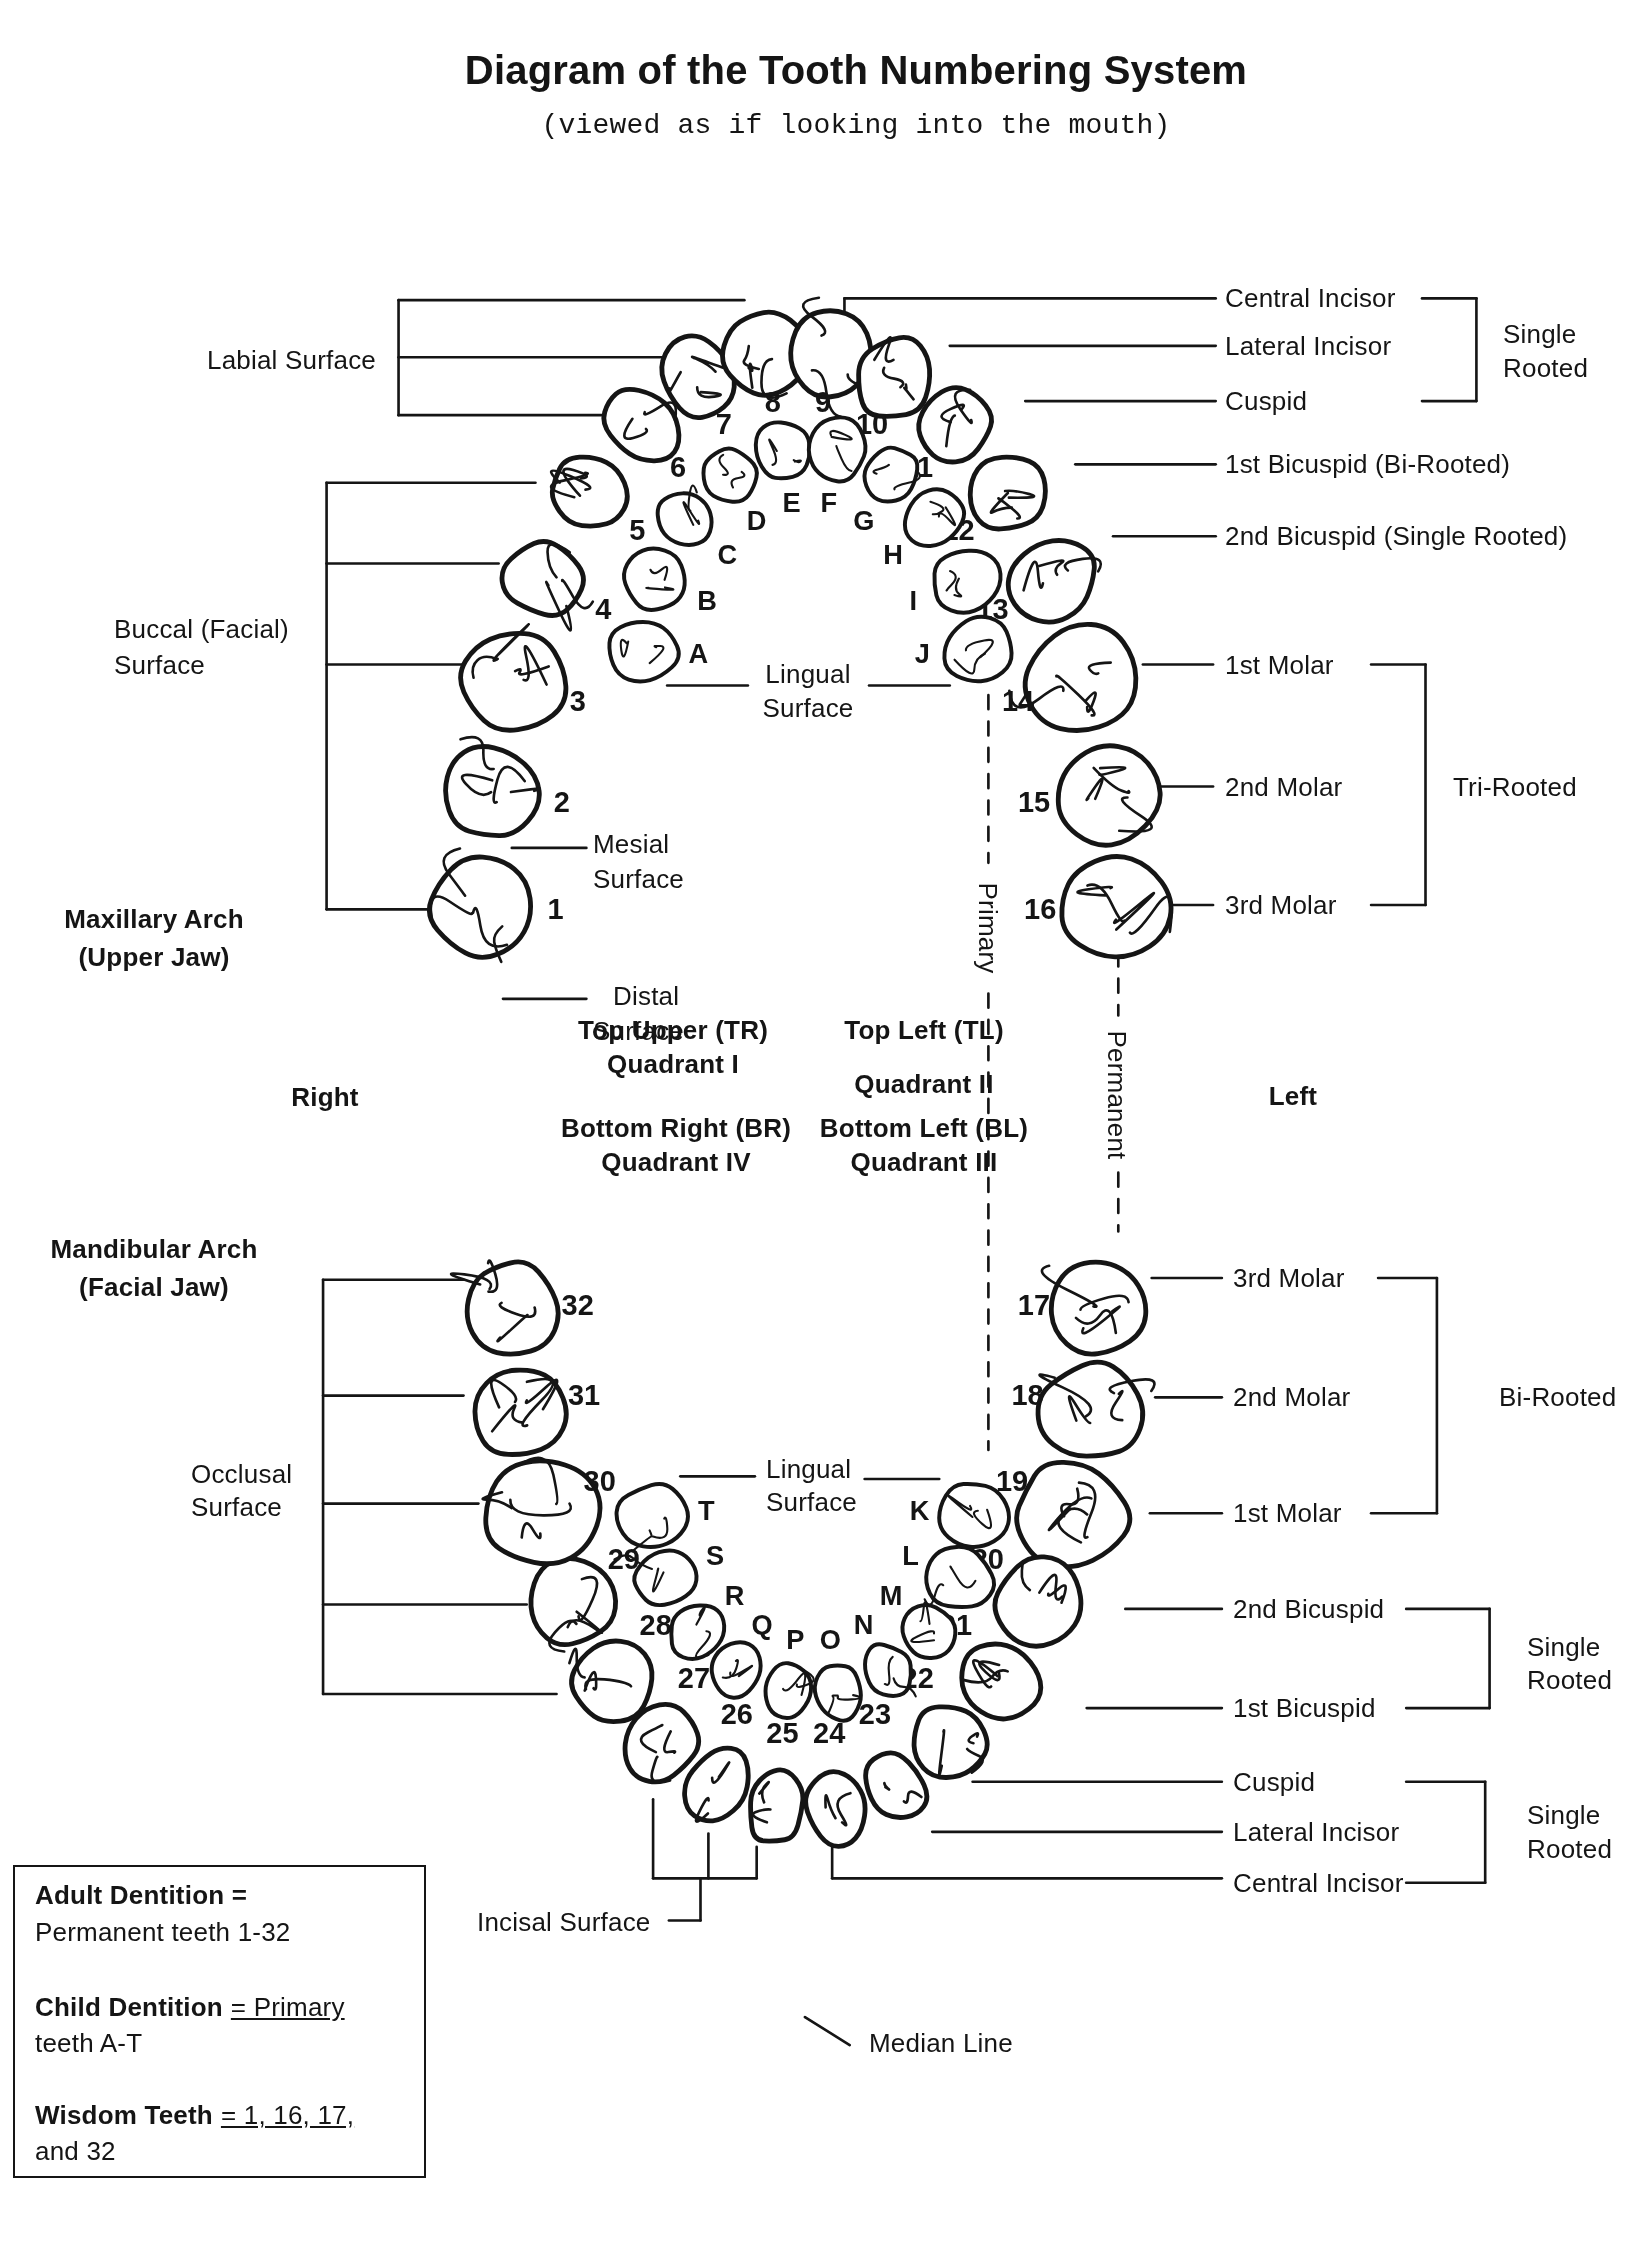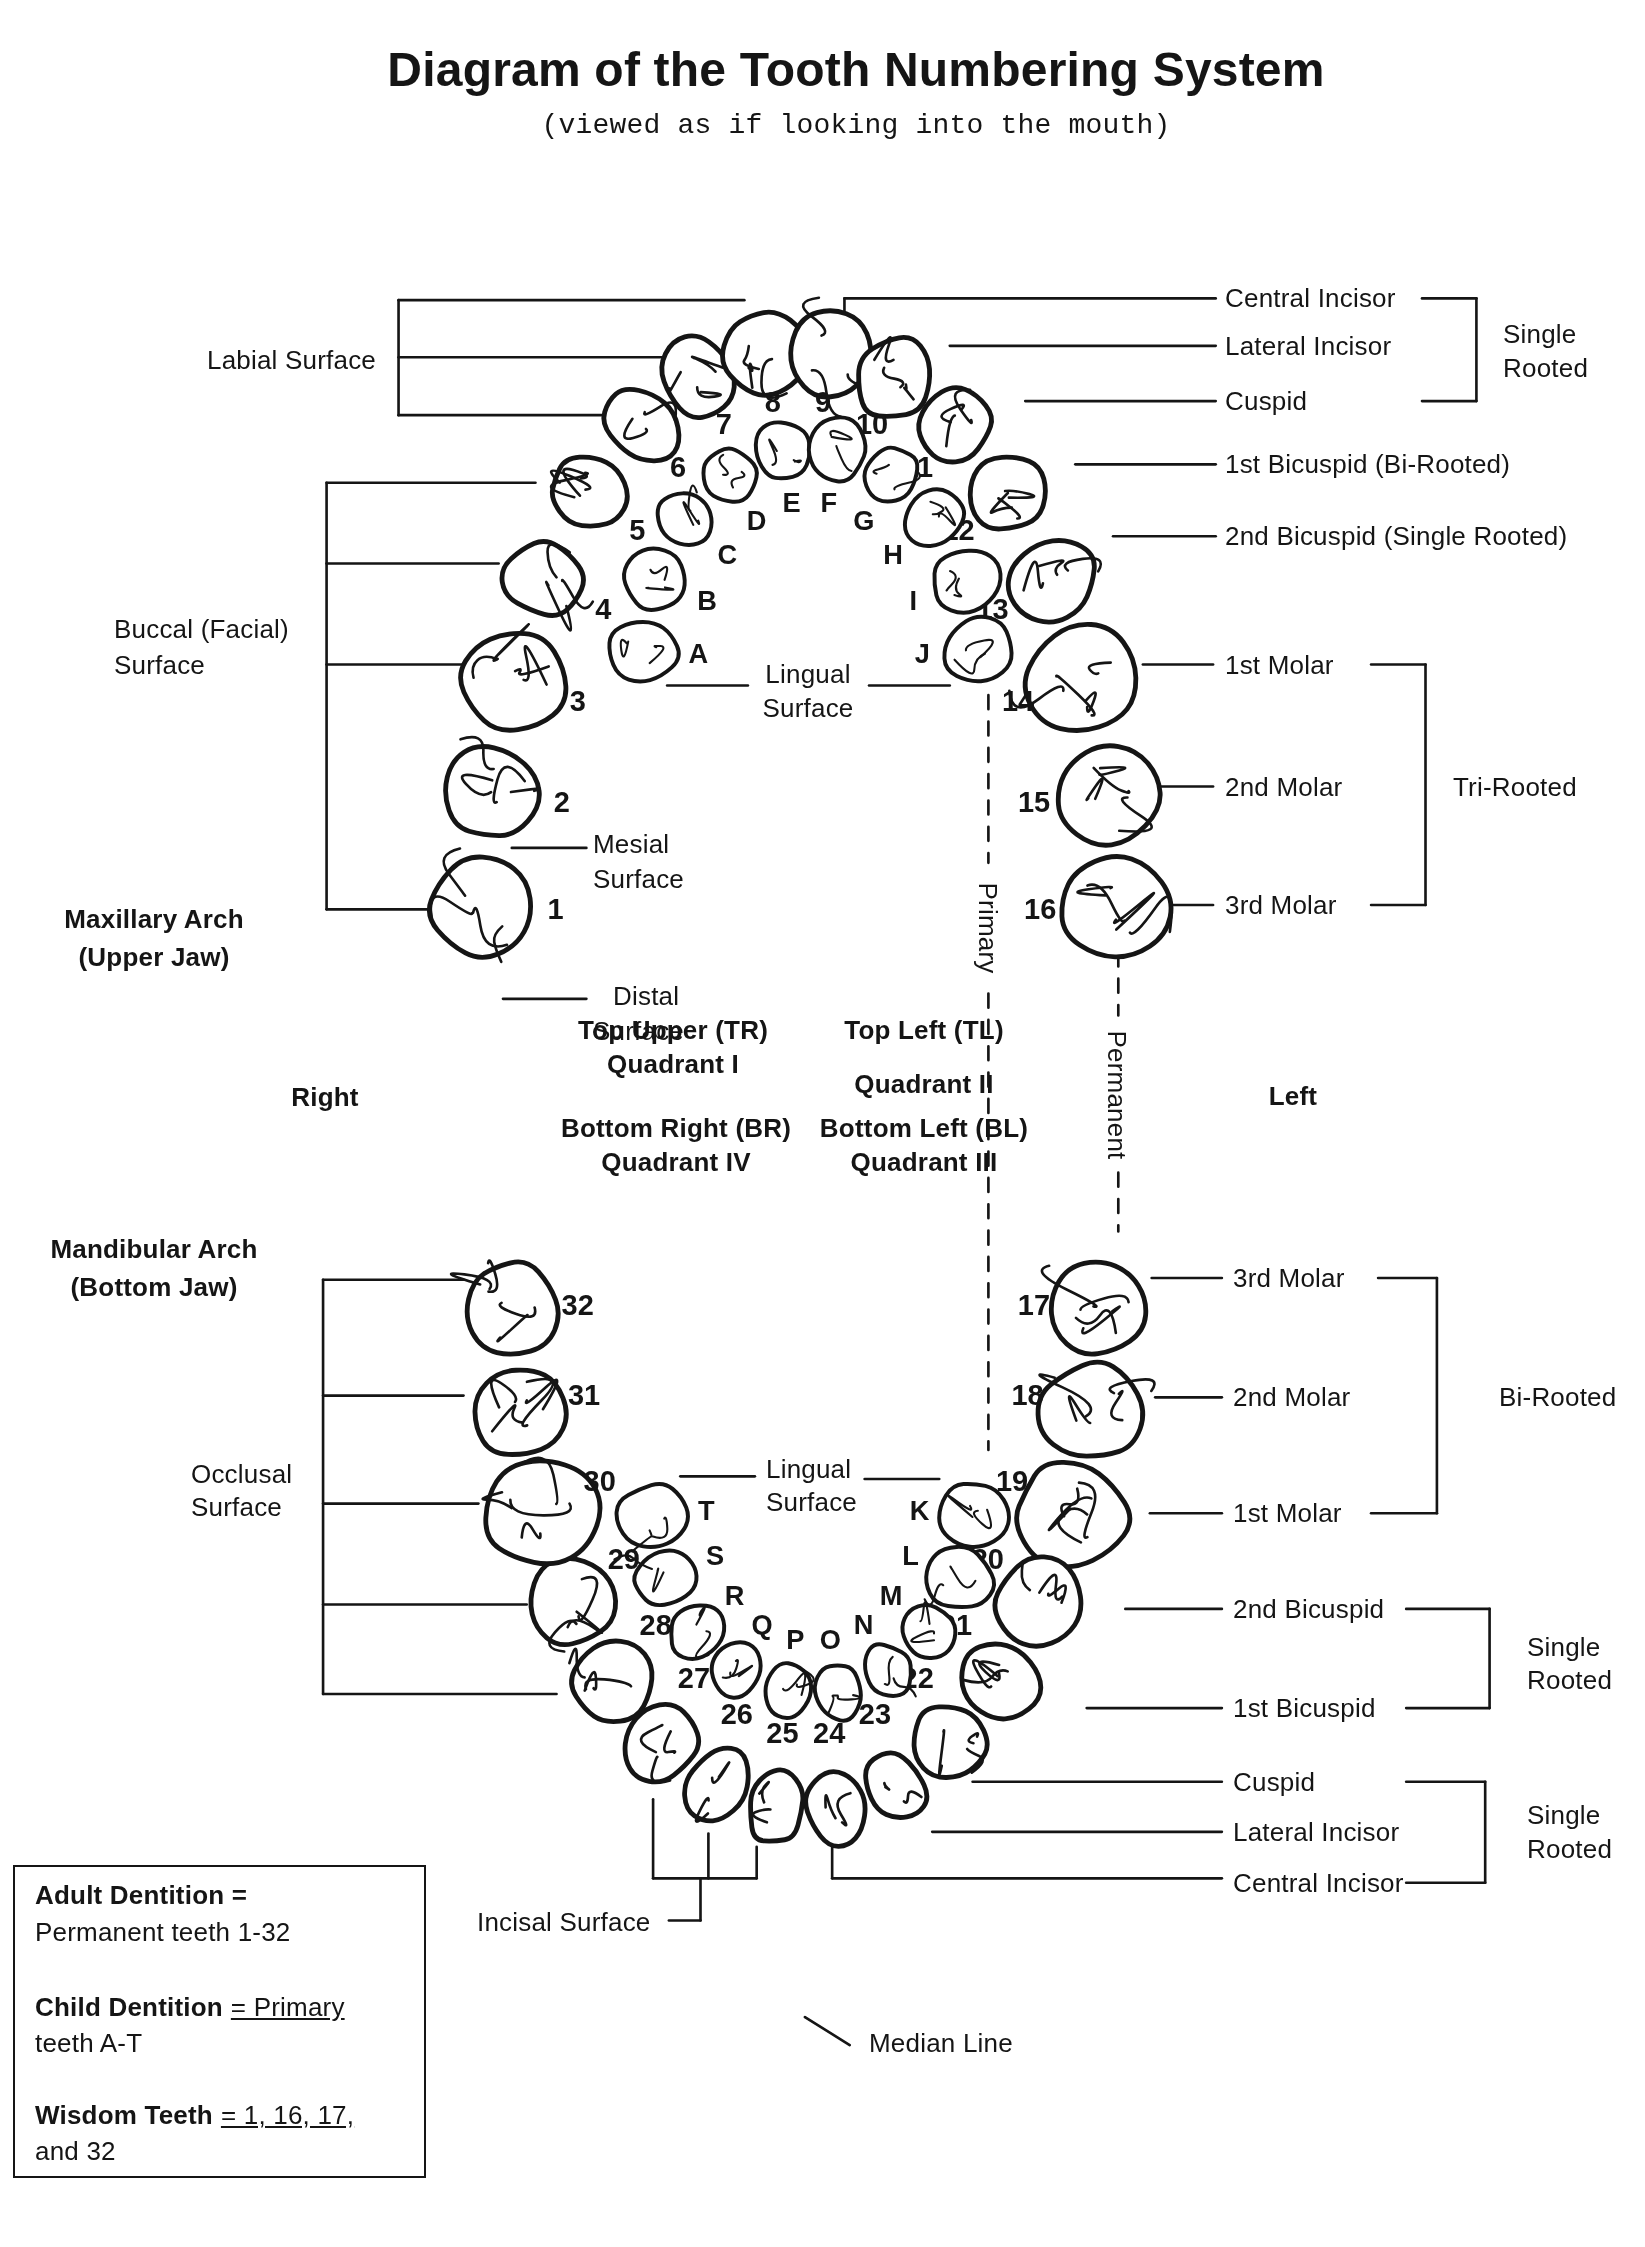--- a/index.html
+++ b/index.html
@@ -5,21 +5,21 @@
   * { margin:0; padding:0; box-sizing:border-box; }
   html,body { background:#ffffff; }
   body { font-family:"Liberation Sans", sans-serif; color:#151515; }
   #page { position:relative; width:1645px; height:2247px; background:#fff; overflow:hidden; }
   #diagram { position:absolute; left:0; top:0; width:1645px; height:2247px; }
   .lbl { position:absolute; font-size:26px; line-height:1; white-space:nowrap; letter-spacing:0.2px; }
   .c { transform:translate(-50%,-50%); text-align:center; }
   .l { transform:translate(0,-50%); }
   .r { transform:translate(-100%,-50%); }
   .b { font-weight:700; }
-  .title { font-size:48px; }
+  .title { font-size:40px; }
   .subtitle { font-size:28px;font-family:Liberation Mono, monospace; }
   .vert { transform:translate(-50%,-50%) rotate(90deg); }
   .legend-box { position:absolute; left:13px; top:1865px; width:413px; height:313px; border:2.6px solid #151515; background:#fff; }
   .sp { margin-left:8px;text-decoration:underline; }
 </style>
 </head>
 <body>
 
 <div id="page">
 
@@ -455,21 +455,21 @@
   <div class="lbl b title c" style="left:856px;top:70px">Diagram of the Tooth Numbering System</div>
   <div class="lbl subtitle c" style="left:856px;top:126px">(viewed as if looking into the mouth)</div>
 
   <div class="lbl r" style="left:376px;top:360px">Labial Surface</div>
   <div class="lbl l" style="left:114px;top:629px">Buccal (Facial)</div>
   <div class="lbl l" style="left:114px;top:665px">Surface</div>
   <div class="lbl b c" style="left:154px;top:919px">Maxillary Arch</div>
   <div class="lbl b c" style="left:154px;top:957px">(Upper Jaw)</div>
   <div class="lbl b c" style="left:325px;top:1097px">Right</div>
   <div class="lbl b c" style="left:154px;top:1249px">Mandibular Arch</div>
-  <div class="lbl b c" style="left:154px;top:1287px">(Bottom Jaw)</div>
+  <div class="lbl b c" style="left:154px;top:1287px">(Facial Jaw)</div>
   <div class="lbl l" style="left:191px;top:1474px">Occlusal</div>
   <div class="lbl l" style="left:191px;top:1507px">Surface</div>
 
   <div class="lbl c" style="left:808px;top:674px">Lingual</div>
   <div class="lbl c" style="left:808px;top:708px">Surface</div>
   <div class="lbl l" style="left:593px;top:844px">Mesial</div>
   <div class="lbl l" style="left:593px;top:879px">Surface</div>
   <div class="lbl l" style="left:613px;top:996px">Distal</div>
   <div class="lbl l" style="left:593px;top:1031px">Surface</div>
 

